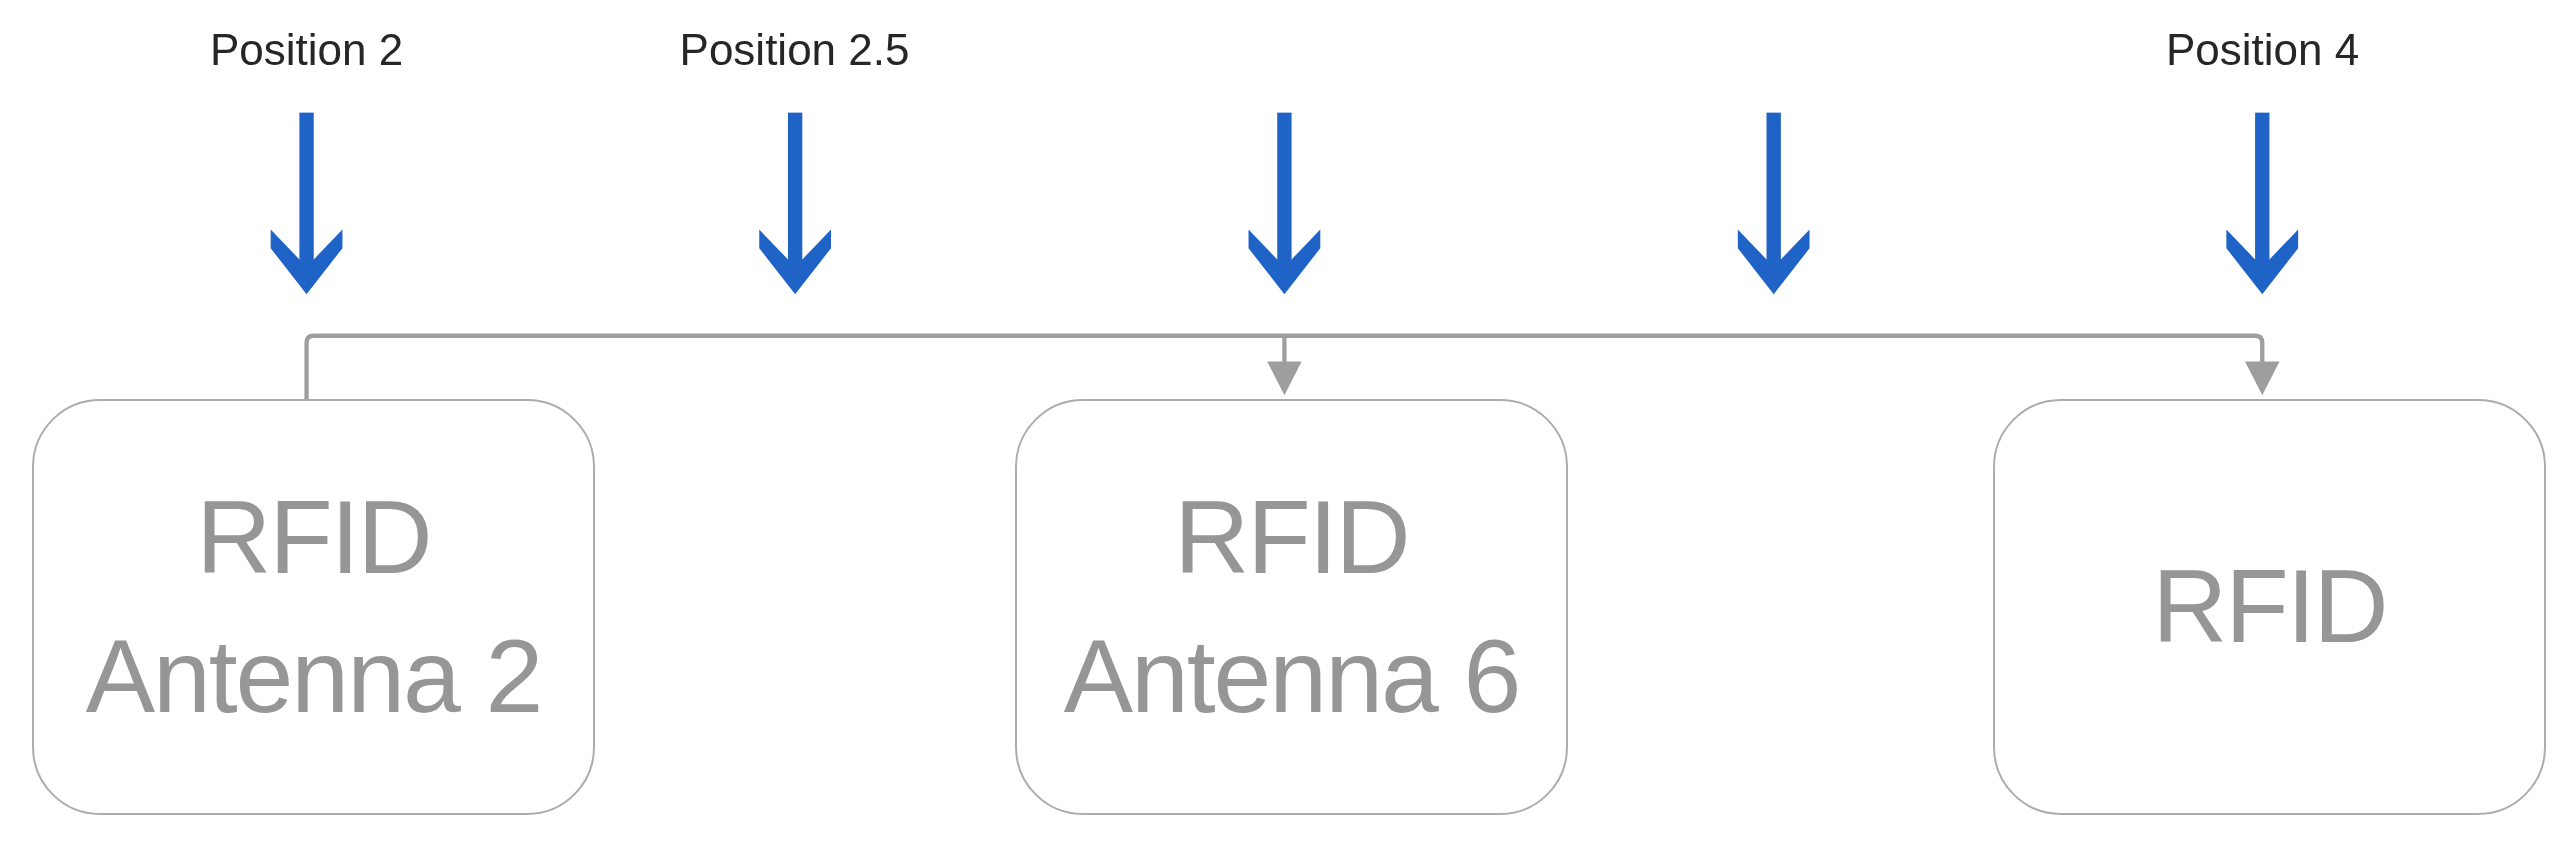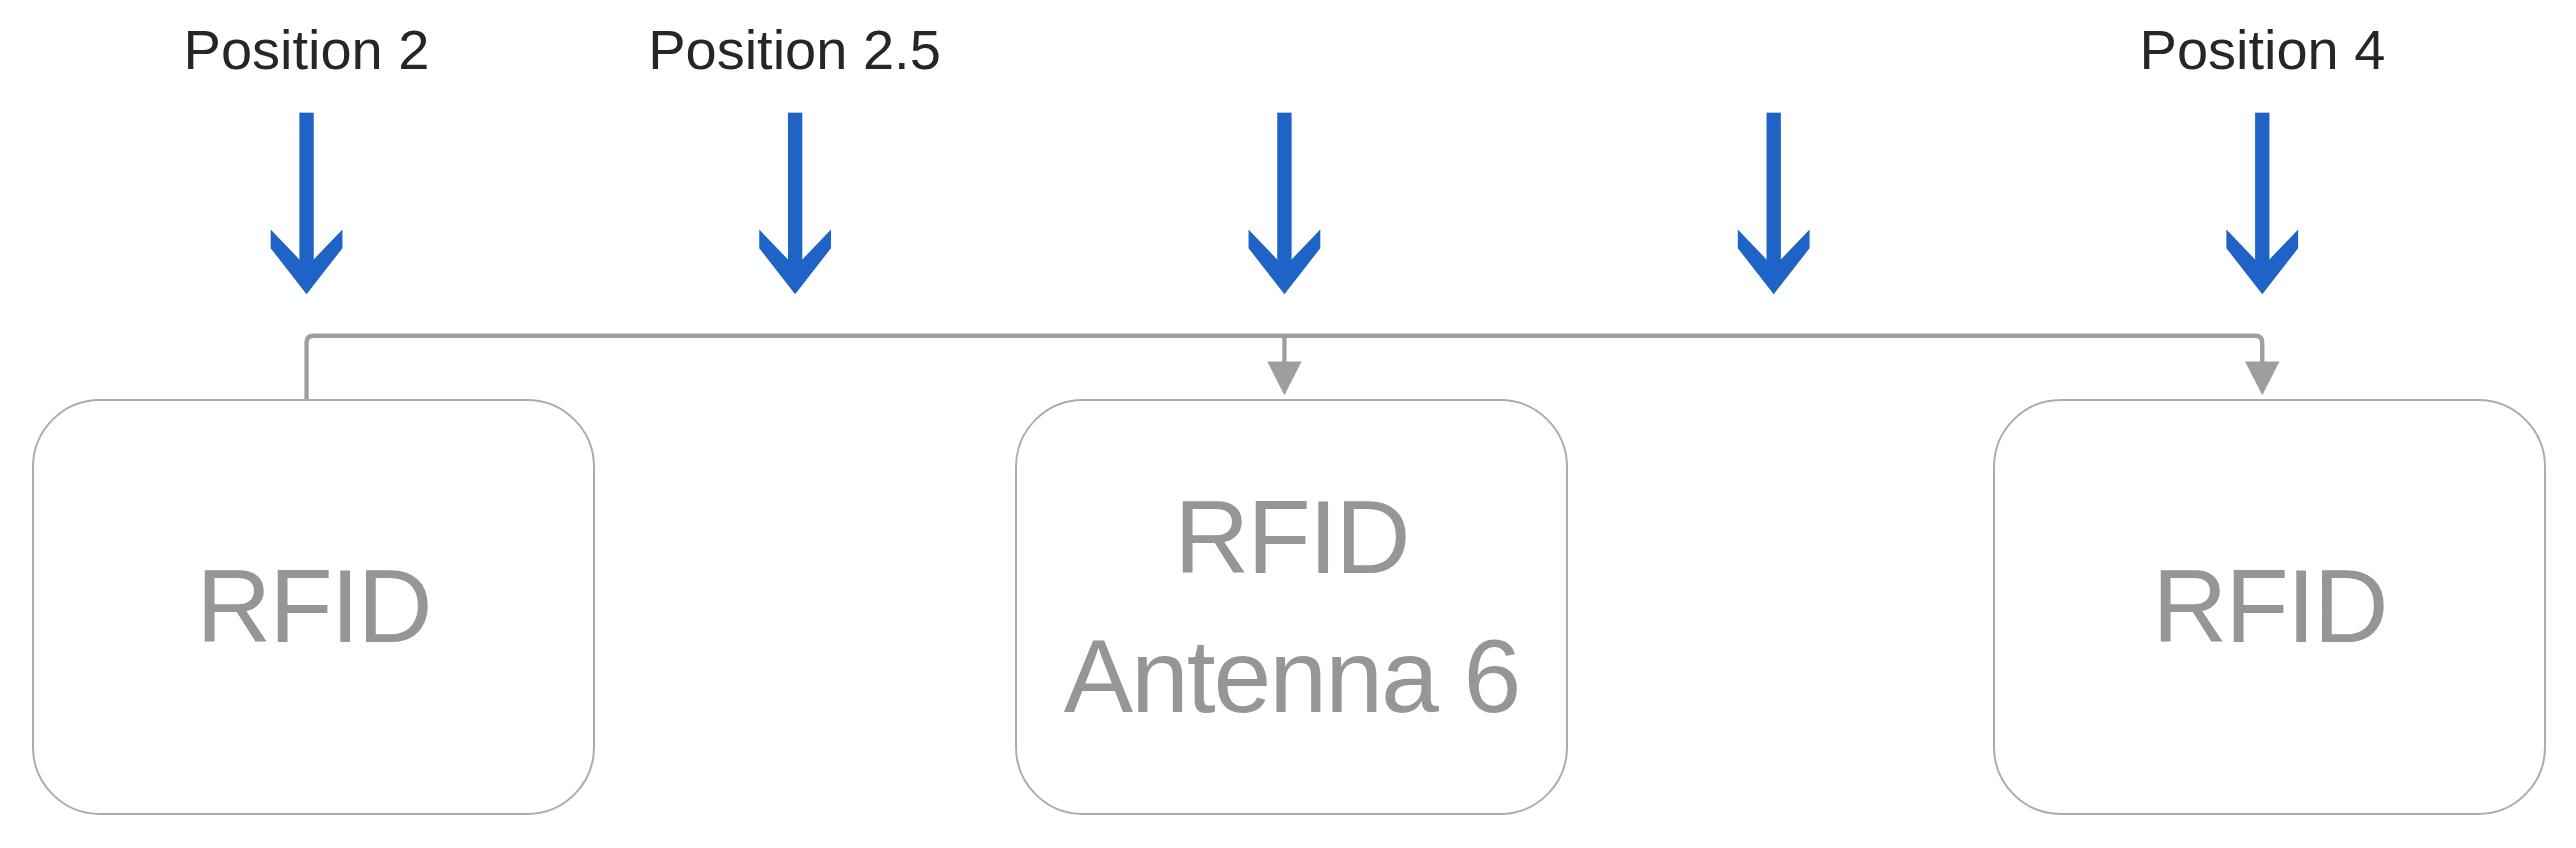--- a/index.html
+++ b/index.html
@@ -15,21 +15,21 @@
     width:2576px;height:848px;
     overflow:hidden;
     background:#ffffff;
     font-family:"Liberation Sans","DejaVu Sans",sans-serif;
   }
   .pos-label{
     position:absolute;
     top:21.5px;
     width:459px;
     text-align:center;
-    font-size:56px;
+    font-size:44px;
     line-height:55px;
     font-weight:400;
     letter-spacing:0px;
     color:var(--label-text);
     white-space:nowrap;
   }
   .overlay{
     position:absolute;left:0;top:0;
   }
   .stem,.bhead{fill:var(--arrow-blue);stroke:none;}
@@ -82,20 +82,21 @@
 
     <path class="trunk" d="M 427 558 L 427 478 Q 427 468 437 468 L 3143 468 Q 3153 468 3153 478 L 3153 506"></path>
     <path class="trunk" d="M 1790 468 L 1790 506"></path>
 
     <polygon class="ghead" points="1766,504 1814,504 1790,551"></polygon>
     <polygon class="ghead" points="3129,504 3177,504 3153,551"></polygon>
   </svg>
 
   <div class="antenna-box" style="left:25px;width:563px">
     <div>RFID</div>
+    <div>Antenna 2</div>
   </div>
   <div class="antenna-box" style="left:1008px;width:553px">
     <div>RFID</div>
     <div>Antenna 6</div>
   </div>
   <div class="antenna-box" style="left:1986px;width:553px">
     <div>RFID</div>
   </div>
 
 </div>

